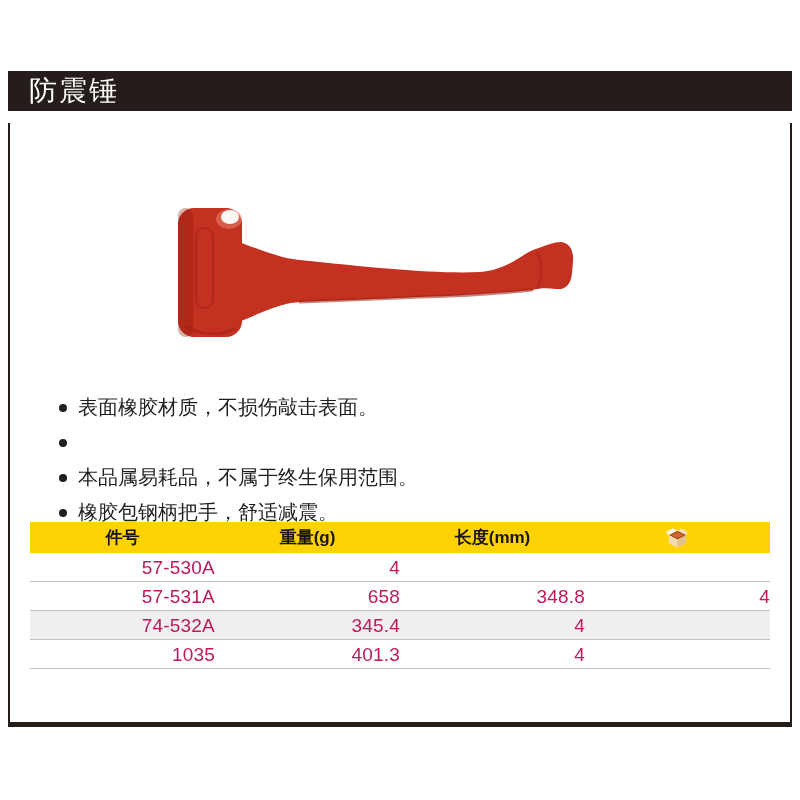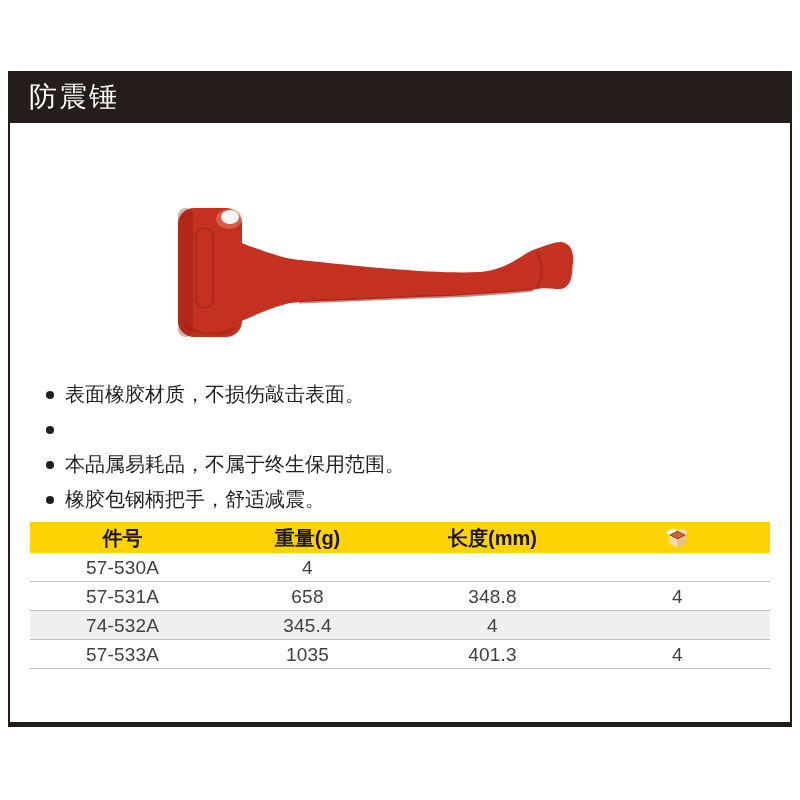--- a/index.html
+++ b/index.html
@@ -5,21 +5,21 @@
   html,body { margin:0; padding:0; background:#ffffff; }
   body {
     width:800px; height:800px;
     font-family:"Liberation Sans","DejaVu Sans",sans-serif;
     -webkit-font-smoothing:antialiased;
   }
   .page { position:relative; width:800px; height:800px; background:#ffffff; overflow:hidden; }
 
   
   .title-bar {
-    position:absolute; left:8px; top:71px; width:784px; height:52px;
+    position:absolute; left:8px; top:71px; width:784px; height:40px;
     background:#241d19; color:#ffffff;
     display:flex; align-items:center;
     padding-left:21px; box-sizing:border-box;
     font-size:28px; letter-spacing:2px; font-weight:500;
   }
 
   
   .frame {
     position:absolute; left:8px; top:123px; width:784px; height:604px;
     box-sizing:border-box;
@@ -27,50 +27,50 @@
     border-right:2px solid #231c17;
     border-bottom:5px solid #231c17;
     background:#ffffff;
   }
 
   
   .hammer-wrap { position:absolute; left:175px; top:200px; width:400px; height:140px; }
 
   
   .features {
-    position:absolute; left:46px; top:377px; margin:0; padding:0; list-style:none;
+    position:absolute; left:46px; top:377px; margin:13px; padding:0; list-style:none;
   }
   .features li {
     display:flex; align-items:center; height:35px;
     font-size:20px; color:#211f1e; white-space:nowrap;
   }
   .features .dot {
     width:8px; height:8px; border-radius:50%; background:#211f1e;
     margin-right:11px; flex:none;
   }
 
   
   .spec-table { position:absolute; left:30px; top:522px; width:740px; }
   .thead {
     display:grid; grid-template-columns:repeat(4,1fr);
     background:#ffd303; height:31px; align-items:center;
   }
   .thead .tcell {
-    text-align:left; font-size:20px; font-weight:bold; color:#171512;
+    text-align:left; font-size:17px; font-weight:bold; color:#171512;
     display:flex; align-items:center; justify-content:center; line-height:1;
   }
   .trow {
     display:grid; grid-template-columns:repeat(4,1fr);
     height:29px; align-items:center;
     border-bottom:1px solid #c2c2c2; box-sizing:border-box;
     background:#ffffff;
   }
   .tbody .trow:nth-child(2n+3) { background:#f0eff0; }
   .trow .tcell {
-    text-align:center; font-size:19px; color:#404040; line-height:1;
+    text-align:right; font-size:19px; color:#be185d; line-height:1;
     letter-spacing:0.2px;
   }
   .pack-icon-svg { display:block; }
 </style>
 </head>
 <body>
 
 <div class="page">
 
   <div class="title-bar">
@@ -164,21 +164,20 @@
           <div class="tcell"><span>658</span></div>
           <div class="tcell"><span>348.8</span></div>
           <div class="tcell"><span>4</span></div>
         </div>
         <div class="trow">
           <div class="tcell"><span>74-532A</span></div>
           <div class="tcell"><span>345.4</span></div>
           <div class="tcell"><span>4</span></div>
         </div>
         <div class="trow">
-          <div class="tcell"><span>57-533A</span></div>
           <div class="tcell"><span>1035</span></div>
           <div class="tcell"><span>401.3</span></div>
           <div class="tcell"><span>4</span></div>
         </div>
       </div>
   </div>
 
 </div>
 
 </body></html>

